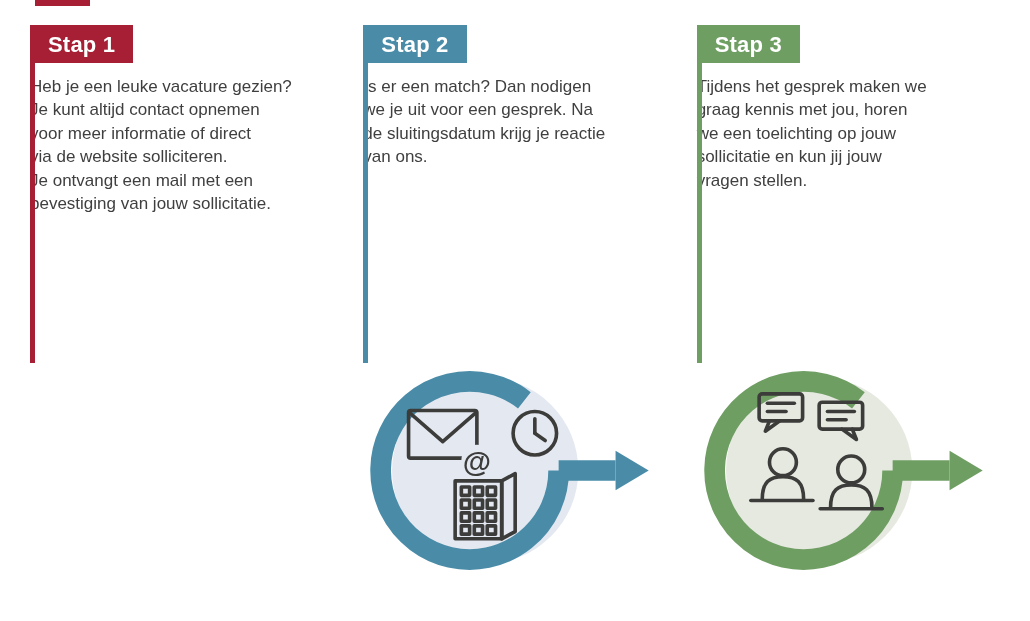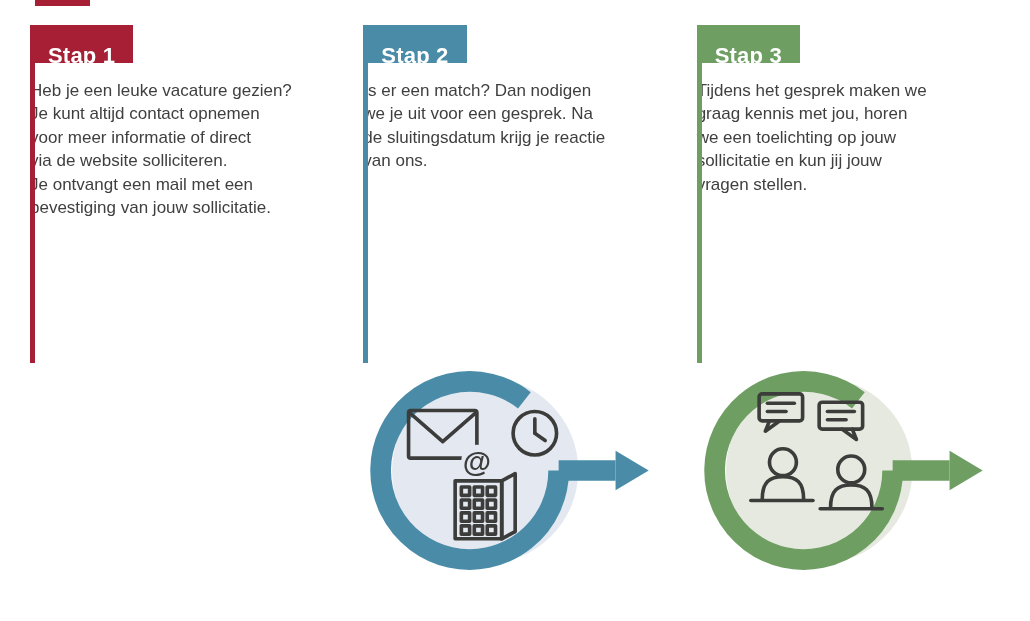--- a/index.html
+++ b/index.html
@@ -36,21 +36,21 @@
     width: 5px;
     height: 338px;
     background: var(--accent);
   }
   .badge {
     position: relative;
     display: inline-block;
     margin-top: 25px;
     height: 38px;
     line-height: 38px;
-    padding: 12px 18px;
+    padding: 1px 18px;
     background: var(--accent);
     color: #ffffff;
     font-size: 22px;
     font-weight: bold;
     letter-spacing: 0.2px;
   }
   .desc {
     margin-top: 12px;
     width: 300px;
     font-size: 17px;

